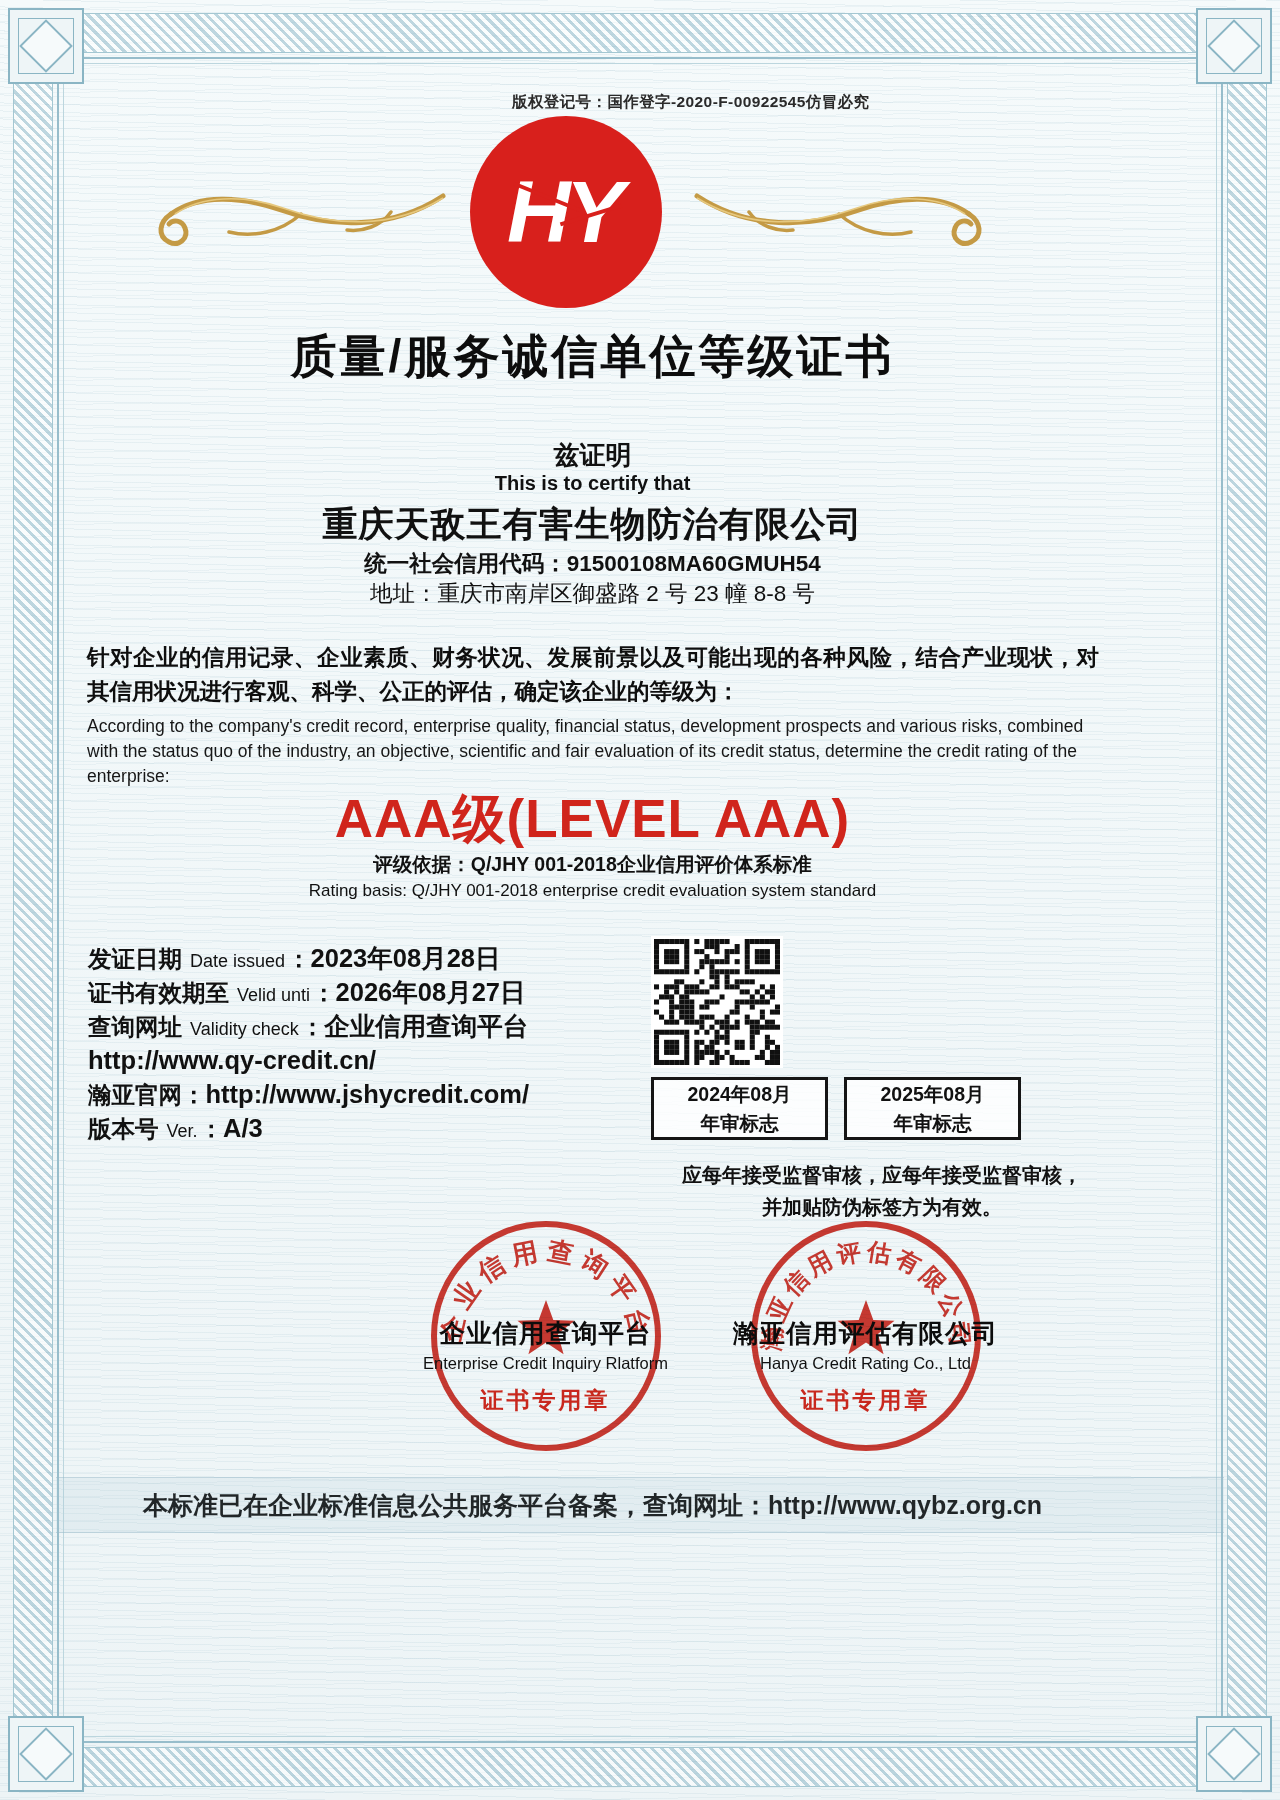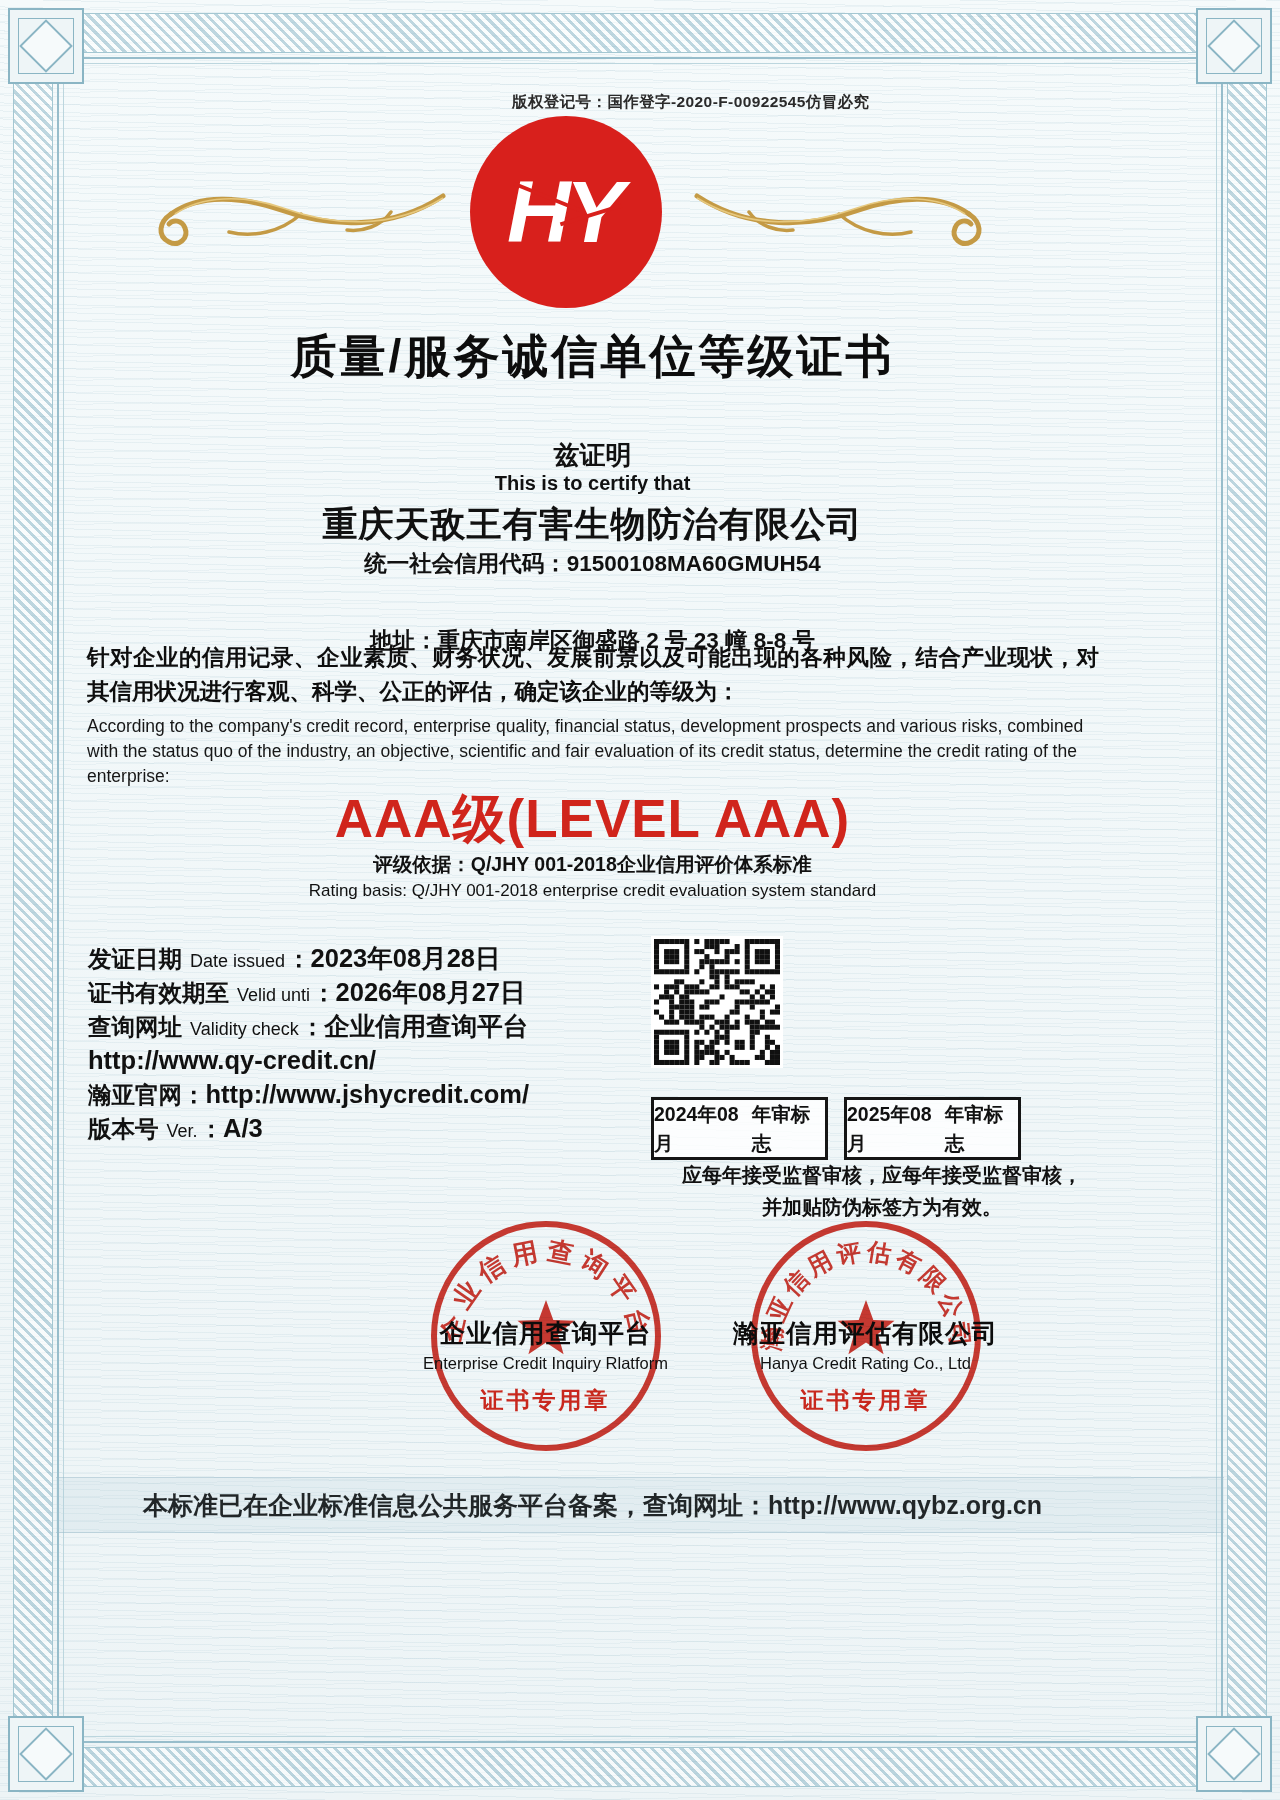--- a/index.html
+++ b/index.html
@@ -52,21 +52,21 @@
   
   .content { position:absolute; left:85px; top:0; width:1015px; height:100%; }
   .ctext { position:absolute; width:100%; text-align:center; }
 
   .title-zh { top:326px; font-size:46px; font-weight:700; letter-spacing:3px; color:#0d0d0d; }
   .title-en { top:396px; font-size:21px; font-weight:600; color:#1c1c1c; }
   .certify-zh { top:438px; font-size:26px; font-weight:600; }
   .certify-en { top:472px; font-size:20px; font-weight:600; }
   .company-name { top:501px; font-size:35px; font-weight:900; letter-spacing:1px; }
   .credit-code { top:548px; font-size:22.5px; font-weight:600; }
-  .address { top:578px; font-size:22.5px; font-weight:700;margin-top:47px; }
+  .address { top:578px; font-size:22.5px; font-weight:400; }
 
   .statement { position:absolute; top:641px; left:2px; width:1012px; }
   .statement-zh { font-size:22.5px; font-weight:600; line-height:1.5; color:#0e0e0e; text-align:justify; }
   .statement-en { margin-top:5px; font-size:17.5px; font-weight:500; line-height:1.45; color:#161616; }
 
   .rating-level { top:784px; font-size:53px; font-weight:900; color:#d0251c; letter-spacing:1px; }
   .basis { top:851px; }
   .basis-zh { font-size:19.5px; font-weight:600; }
   .basis-en { font-size:17px; font-weight:500; margin-top:3px; }
 
@@ -80,22 +80,22 @@
   .val { font-size:25.5px; font-weight:600; }
 
   
   .qr-panel { position:absolute; left:566px; top:931px; width:452px; }
   .qr-box { position:absolute; left:0; top:5px; width:132px; height:132px; background:#fff; padding:3px; }
   .qr-box svg { width:100%; height:100%; display:block; fill:#101010; }
   .qr-note { margin-left:152px; width:268px; font-size:20px; font-weight:600; line-height:1.6; text-align:justify; }
 
   .badges { position:absolute; left:566px; top:1077px; display:flex; gap:16px; }
   .badge { width:177px; height:63px; border:3px solid #151515; background:rgba(255,255,255,.8);
-      display:flex; align-items:center; justify-content:center;
-      font-size:19.5px; font-weight:600; line-height:1.45;margin-top:20px; }
+      display:flex; flex-direction:column; align-items:center; justify-content:center;
+      font-size:19.5px; font-weight:600; line-height:1.45; }
 
   .supervision { position:absolute; left:566px; top:1159px; width:462px; text-align:center;
       font-size:20px; font-weight:600; line-height:1.6; }
 
   
   .sig { position:absolute; top:1222px; width:345px; text-align:center; }
   .sig-left { left:288px; } .sig-right { left:608px; }
   .sig-seal { position:absolute; left:50%; top:-6px; transform:translateX(-50%);
       width:240px; height:240px; opacity:.92; mix-blend-mode:multiply; }
   .sig-body { position:relative; padding-top:94px; }

